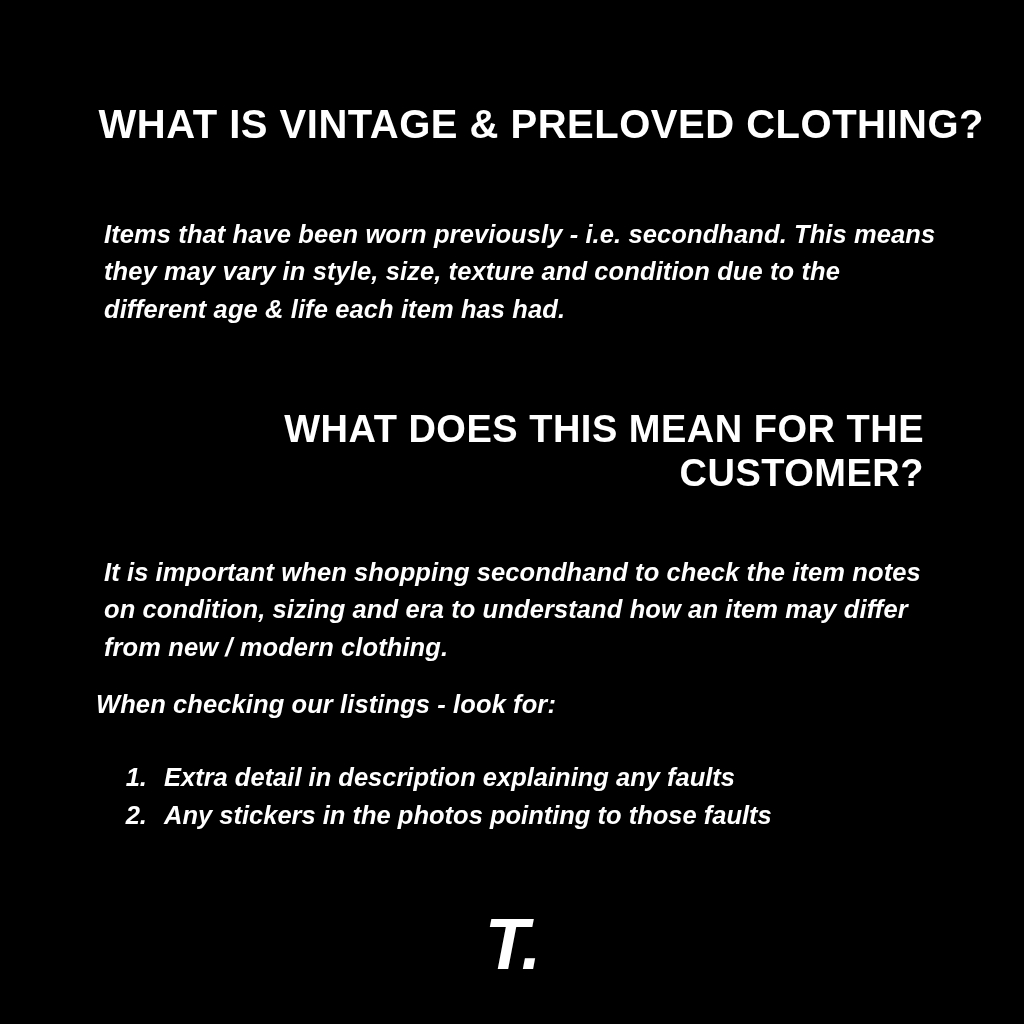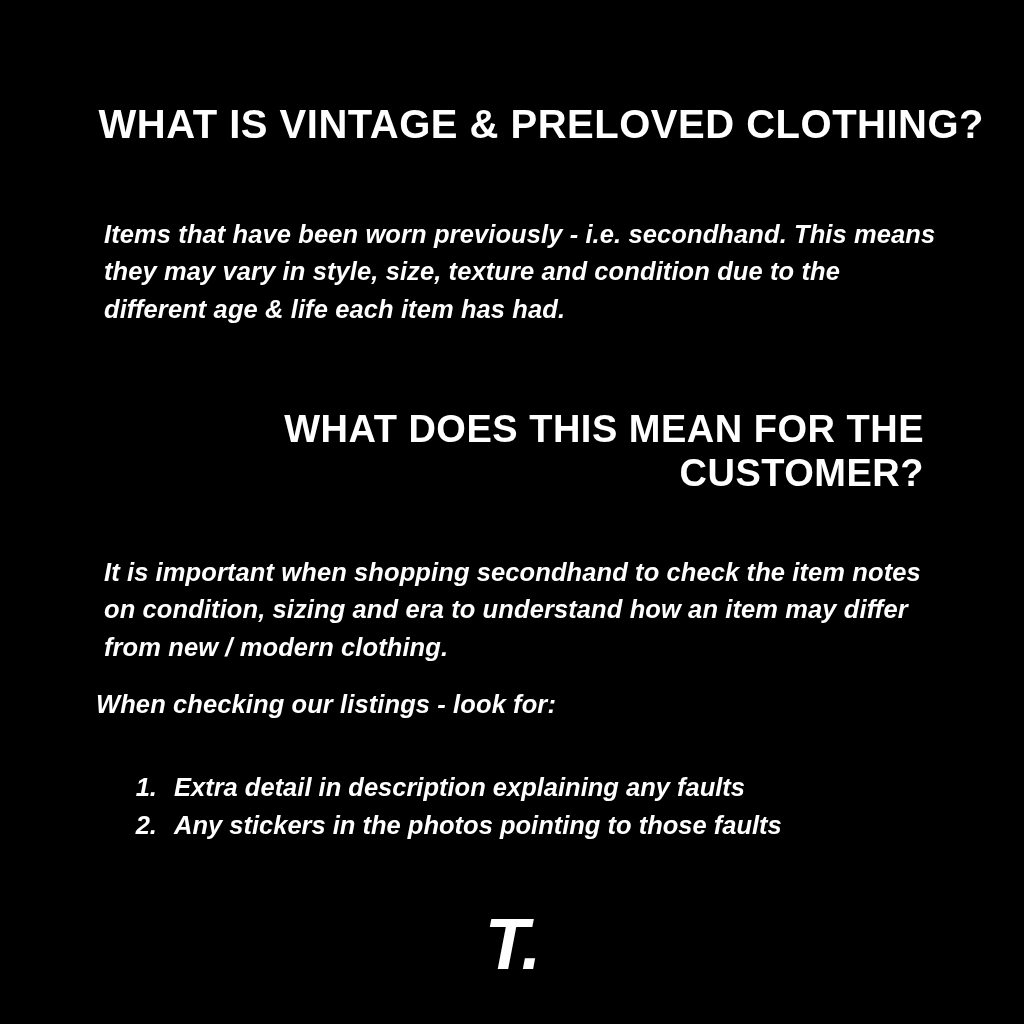--- a/index.html
+++ b/index.html
@@ -68,21 +68,21 @@
     position: absolute;
     top: 660px;
     left: 96px;
     width: 840px;
   }
   .list {
     position: absolute;
     top: 752px;
     left: 96px;
     width: 840px;
-    margin: 16px;
+    margin: 6px;
     padding-left: 52px;
     list-style-position: outside;
   }
   .list li {
     font-style: italic;
     font-weight: bold;
     font-size: 25.5px;
     line-height: 1.5;
     color: #ffffff;
     padding-left: 10px;

